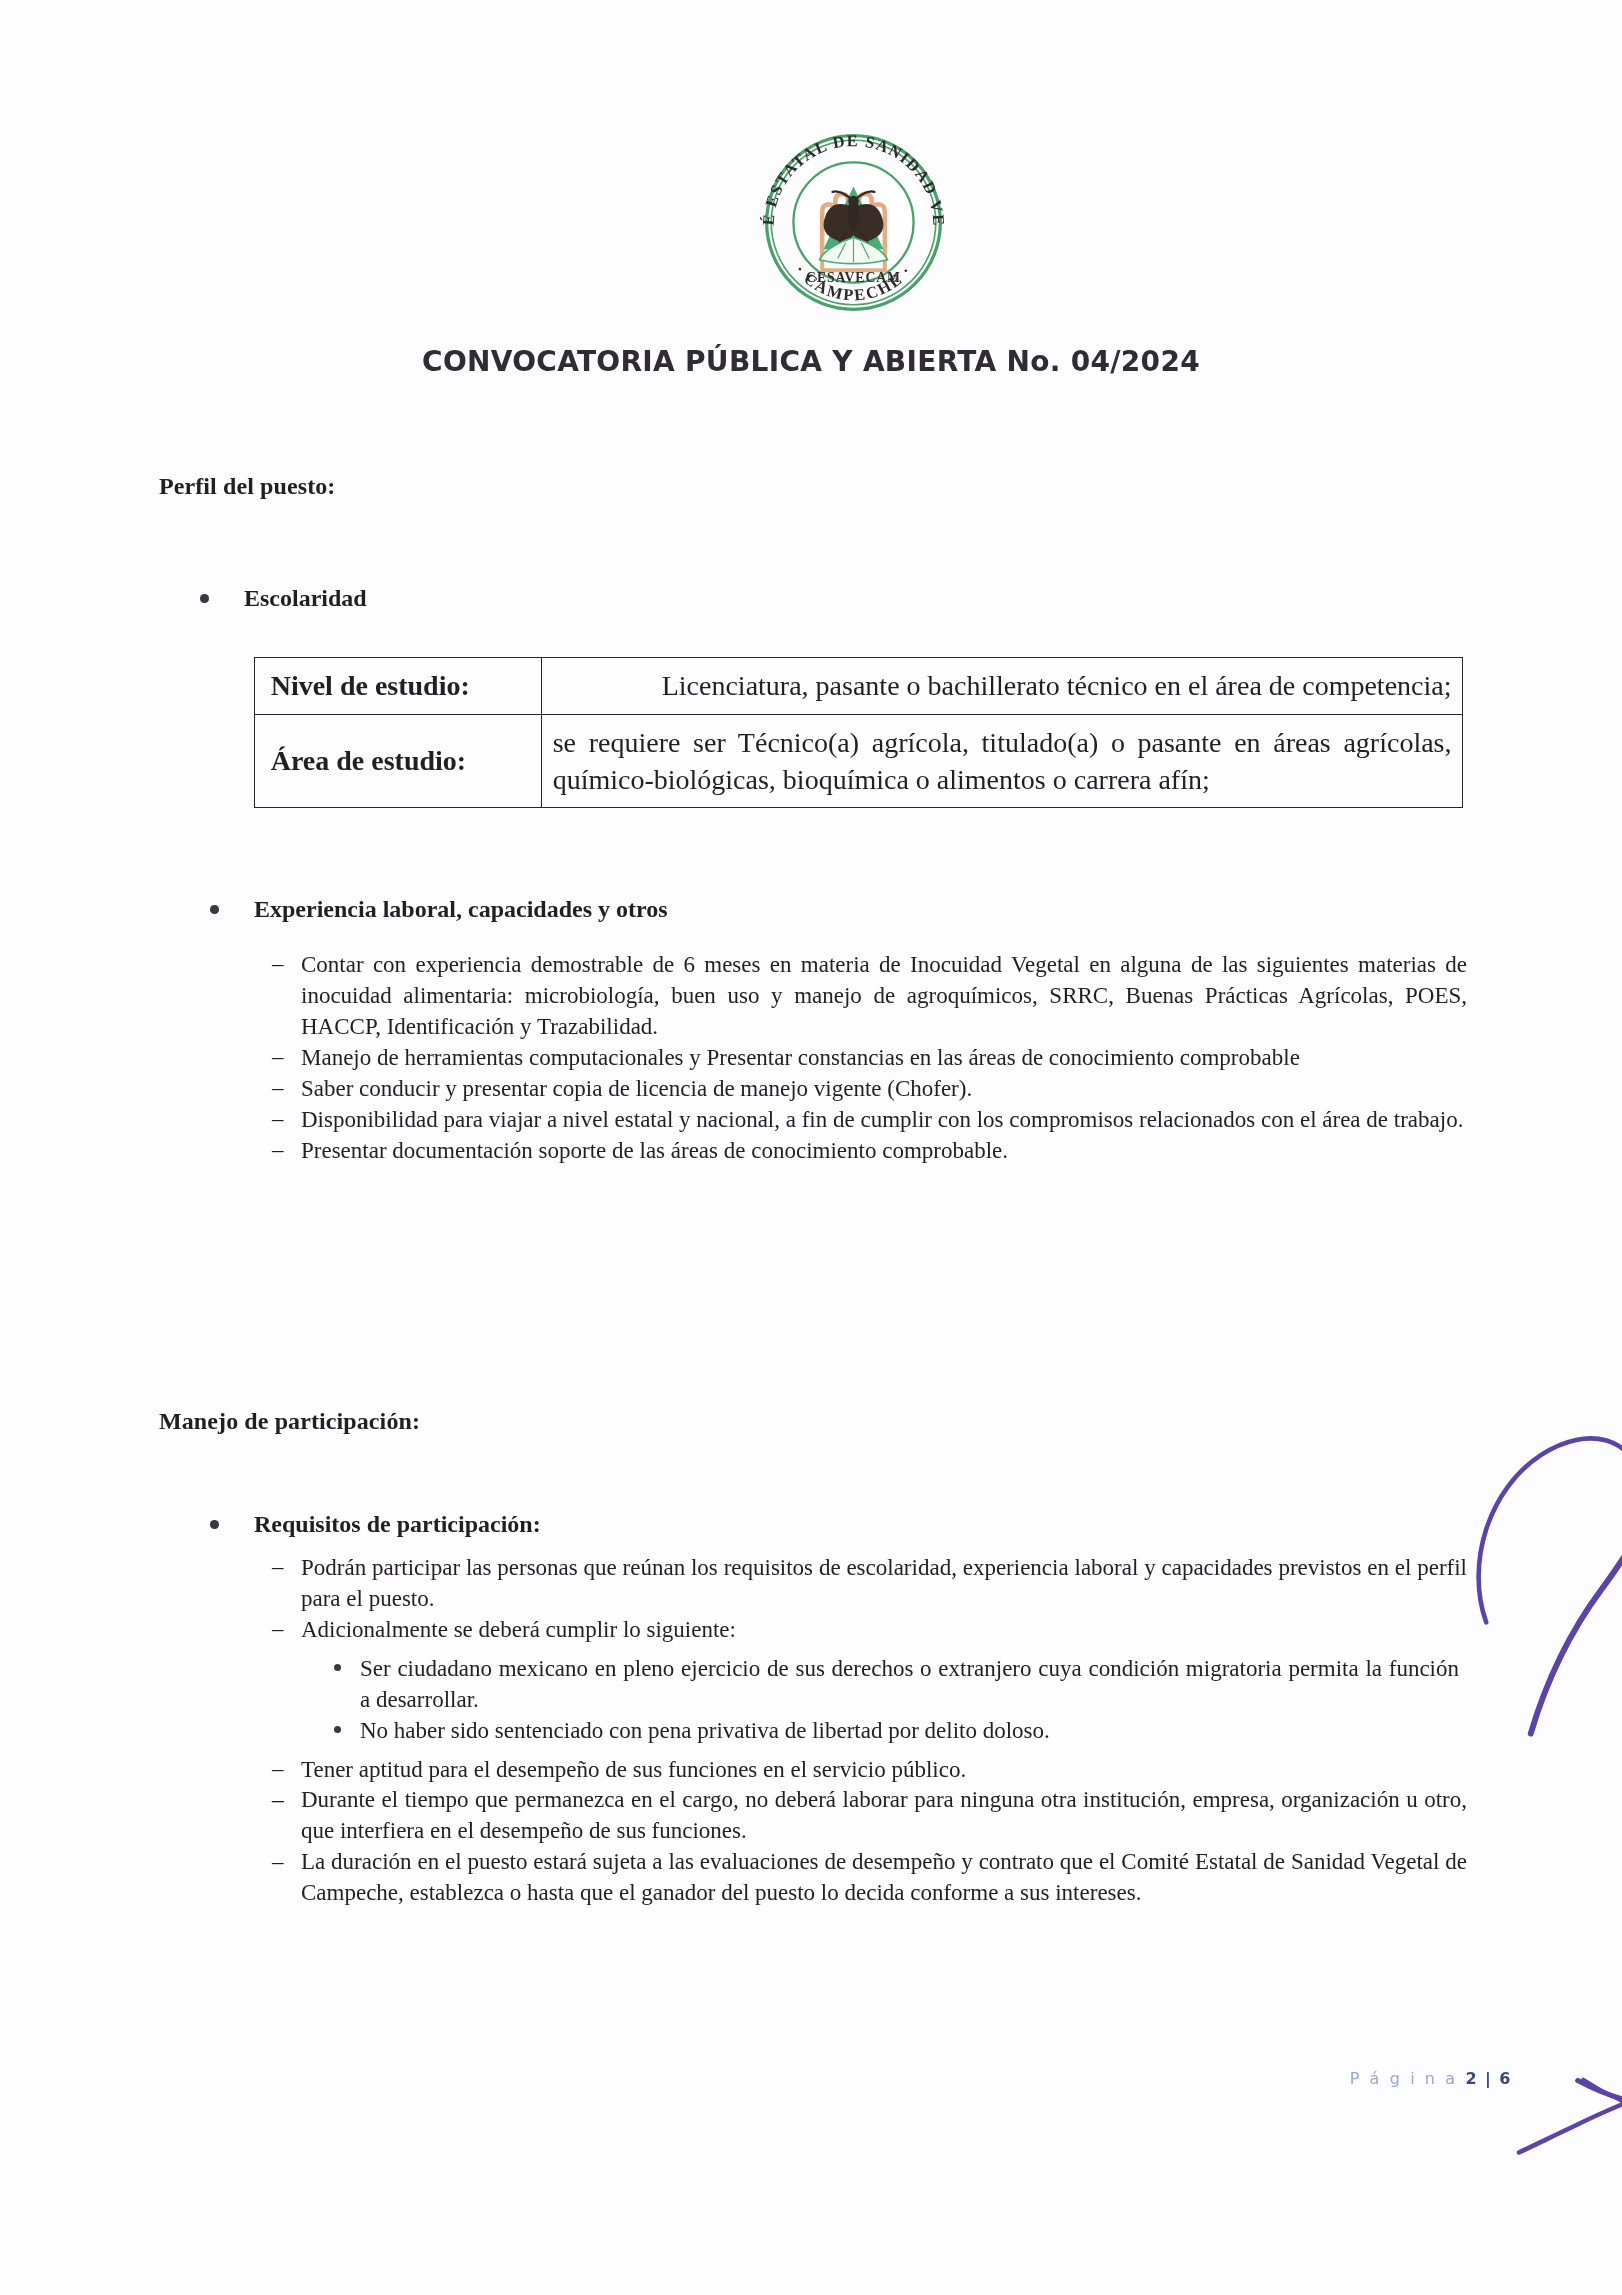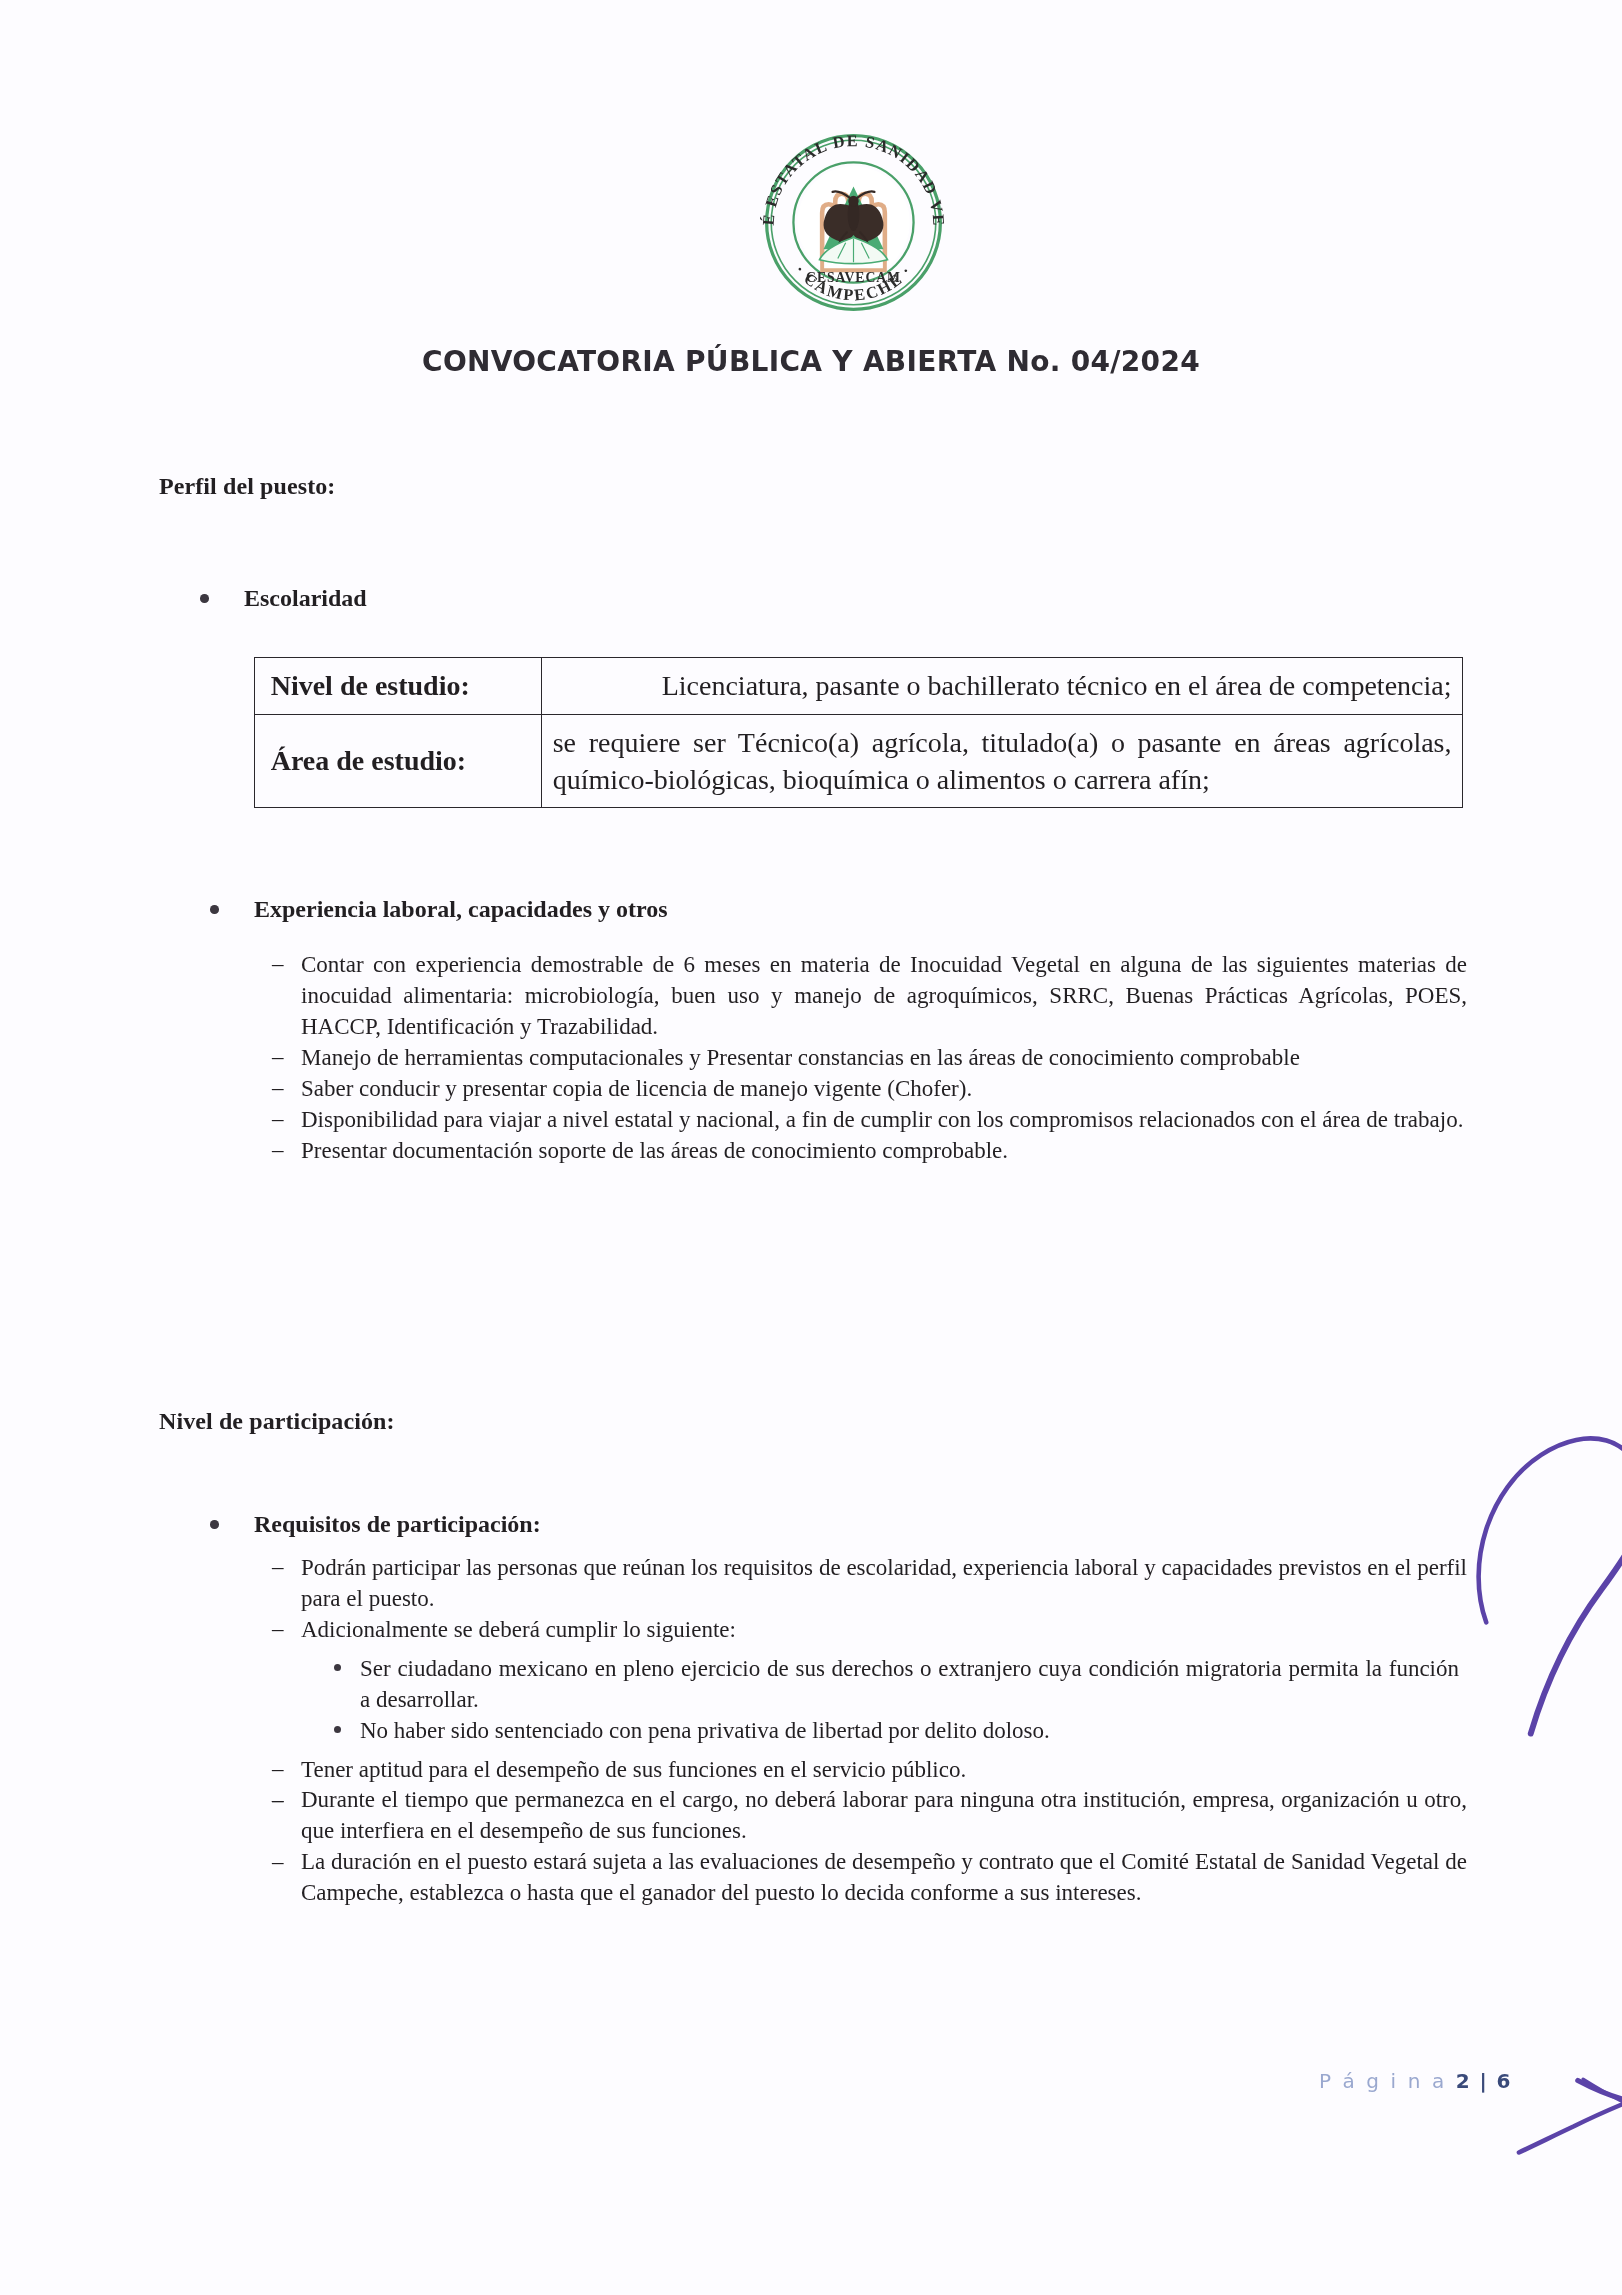--- a/index.html
+++ b/index.html
@@ -138,21 +138,21 @@
     background: #3c3740;
     border-radius: 50%;
   }
 
   
   .footer {
     position: absolute;
     right: 111px;
     top: 2069px;
     font-family: "DejaVu Sans", "Liberation Sans", sans-serif;
-    font-size: 20px;
+    font-size: 16px;
     color: #9aa8cf;
     letter-spacing: 2.6px;
   }
   .footer b { color: #3a4a7a; font-weight: 700; letter-spacing: 0.7px; }
 
   
   .sig {
     position: absolute;
     left: 1426px;
     top: 1426px;
@@ -247,21 +247,21 @@
     <div class="li">
       <span class="mk">–</span>
       <span>Disponibilidad para viajar a nivel estatal y nacional, a fin de cumplir con los compromisos relacionados con el área de trabajo.</span>
     </div>
     <div class="li">
       <span class="mk">–</span>
       <span>Presentar documentación soporte de las áreas de conocimiento comprobable.</span>
     </div>
   </div>
 
-  <div class="section-head sh-bases">Nivel de participación:</div>
+  <div class="section-head sh-bases">Manejo de participación:</div>
 
   <div class="b1 b1-requisitos">
     <span class="dot"></span>
     <span>Requisitos de participación:</span>
   </div>
 
   <div class="dash-list dl-req">
     <div class="li">
       <span class="mk">–</span>
       <span>Podrán participar las personas que reúnan los requisitos de escolaridad, experiencia laboral y capacidades previstos en el perfil para el puesto.</span>

